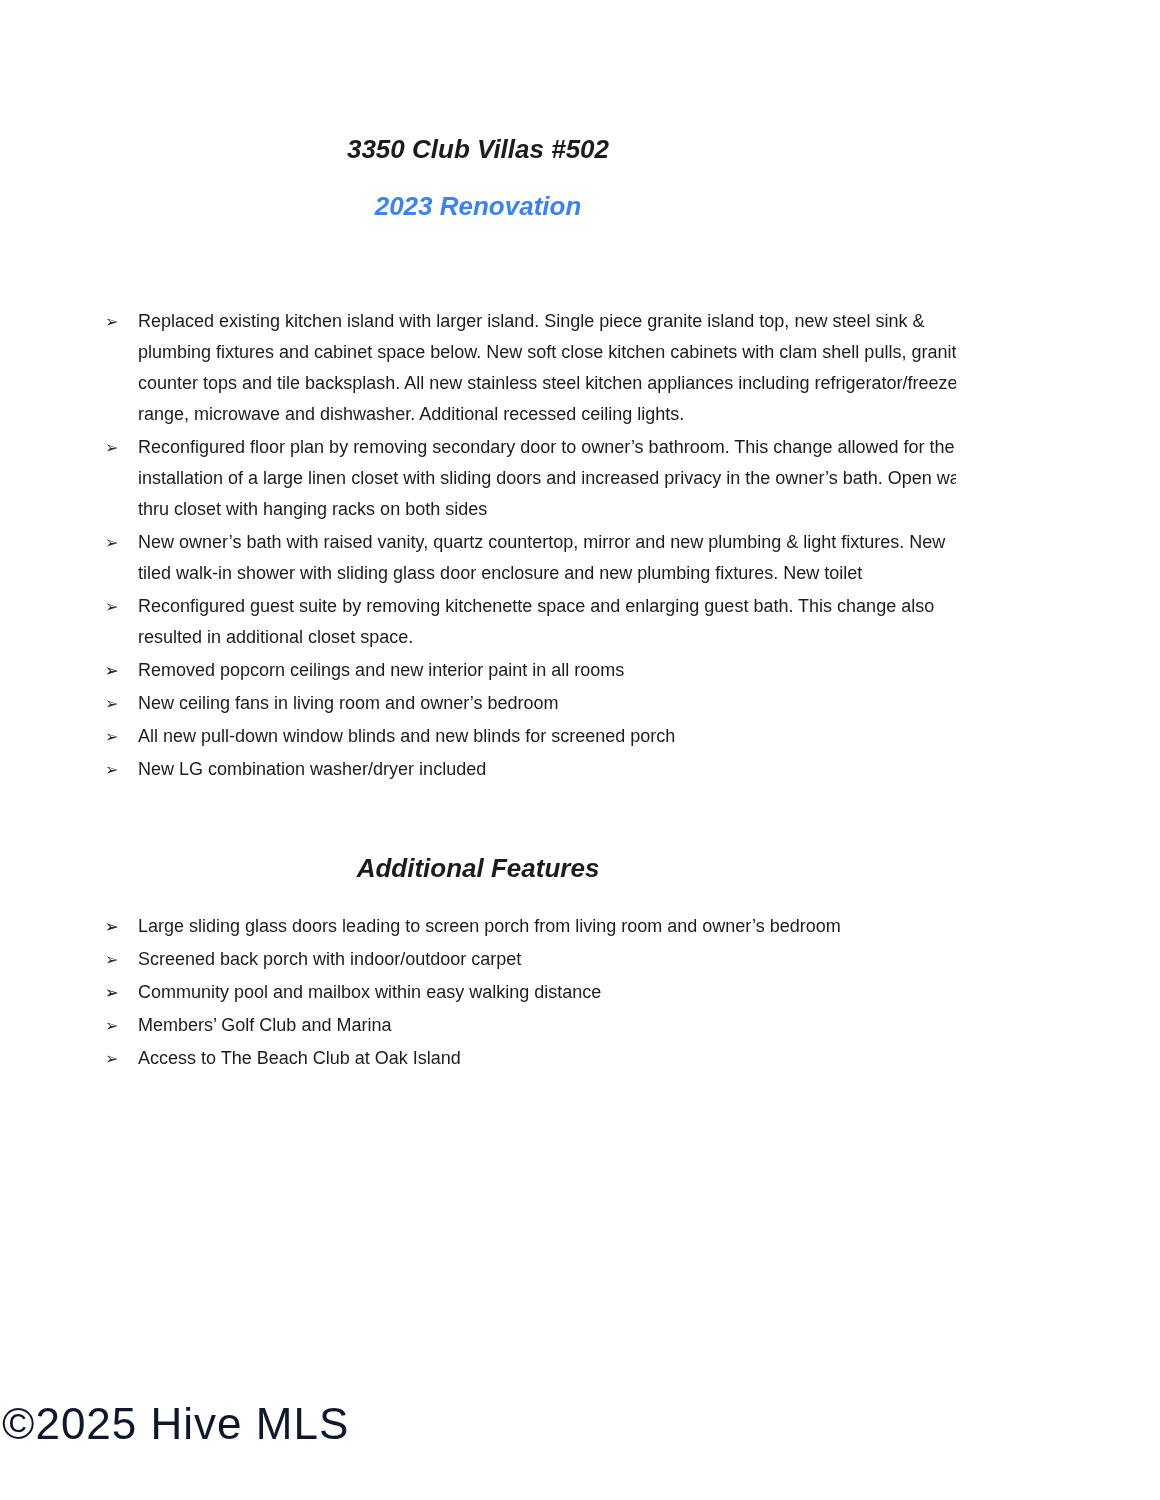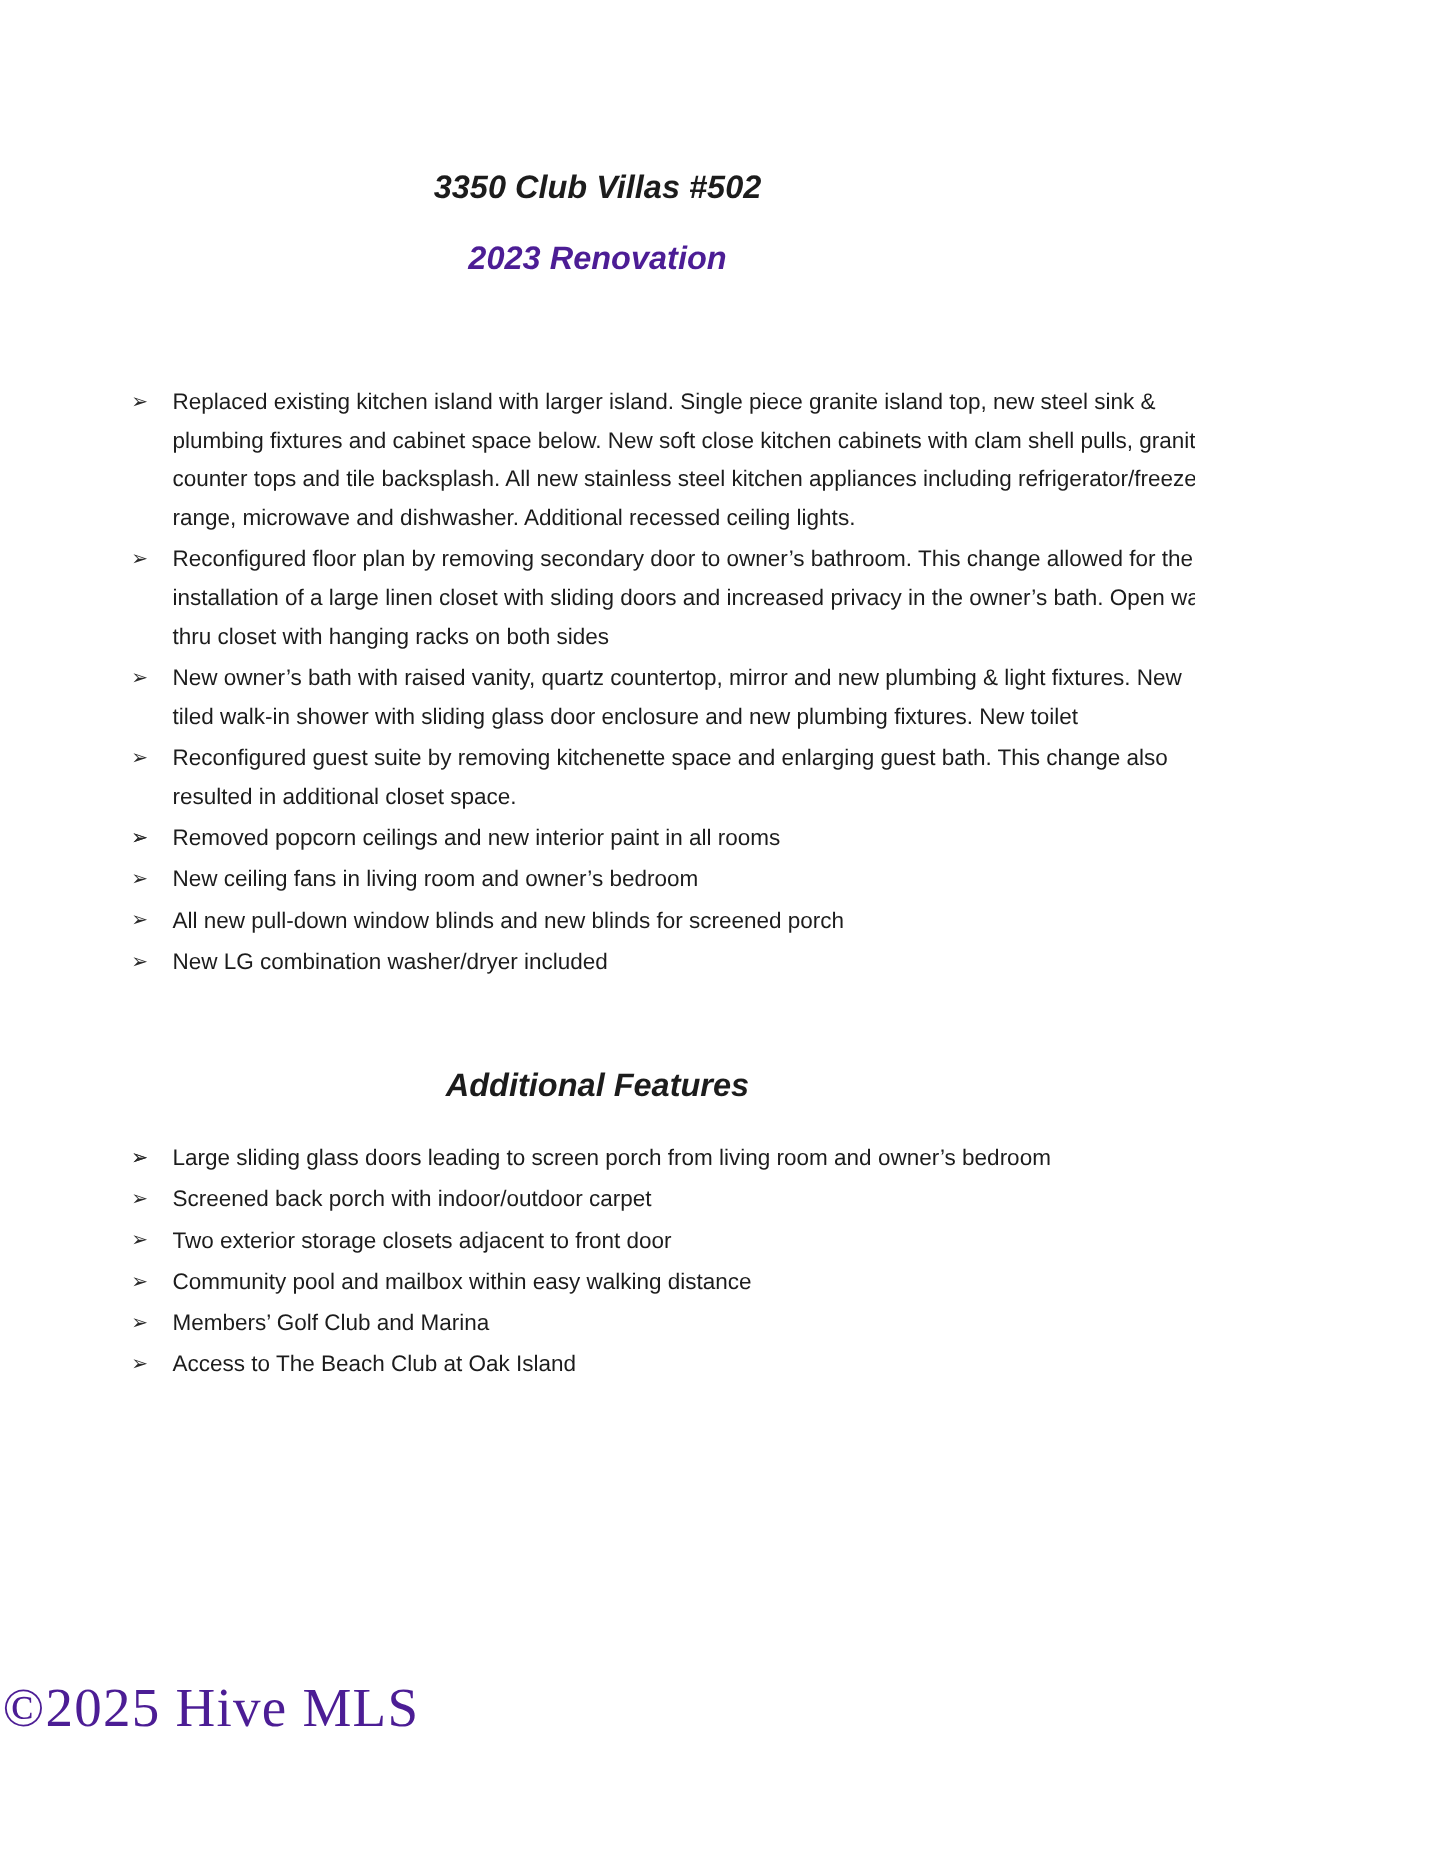--- a/index.html
+++ b/index.html
@@ -26,21 +26,21 @@
     font-style: italic;
     color: #1c1c1c;
   }
   .doc-subtitle {
     margin: 26px 0 0 0;
     text-align: center;
     font-size: 26px;
     line-height: 31px;
     font-weight: bold;
     font-style: italic;
-    color: #4c1d95;
+    color: #3b82f6;
   }
   ul.bullet-list {
     list-style: none;
     margin: 0;
     padding: 0 0 0 105px;
     width: 983px;
     box-sizing: border-box;
   }
   ul.list-renovation {
     margin-top: 84px;
@@ -70,26 +70,26 @@
     text-align: center;
     font-size: 26px;
     line-height: 31px;
     font-weight: bold;
     font-style: italic;
     color: #1c1c1c;
   }
   .watermark {
     position: absolute;
     left: 2px;
-    top: 1345px;
+    top: 1402px;
     font-size: 44px;
     line-height: 44px;
     letter-spacing: 1px;
-    color: #4c1d95;
-    font-family: Liberation Serif, serif;
+    color: #0f172a;
+    font-family: Liberation Sans, sans-serif;
     user-select: none;
   }
 </style>
 </head>
 <body>
 
 <div class="page">
 
   <h1 class="doc-title">3350 Club Villas #502</h1>
   <h2 class="doc-subtitle">2023 Renovation</h2>
@@ -141,21 +141,20 @@
     <li>
       <span class="marker">➢</span>
       <span>Large sliding glass doors leading to screen porch from living room and owner’s bedroom</span>
     </li>
     <li>
       <span class="marker">➢</span>
       <span>Screened back porch with indoor/outdoor carpet</span>
     </li>
     <li>
       <span class="marker">➢</span>
-      <span>Two exterior storage closets adjacent to front door</span>
     </li>
     <li>
       <span class="marker">➢</span>
       <span>Community pool and mailbox within easy walking distance</span>
     </li>
     <li>
       <span class="marker">➢</span>
       <span>Members’ Golf Club and Marina</span>
     </li>
     <li>

